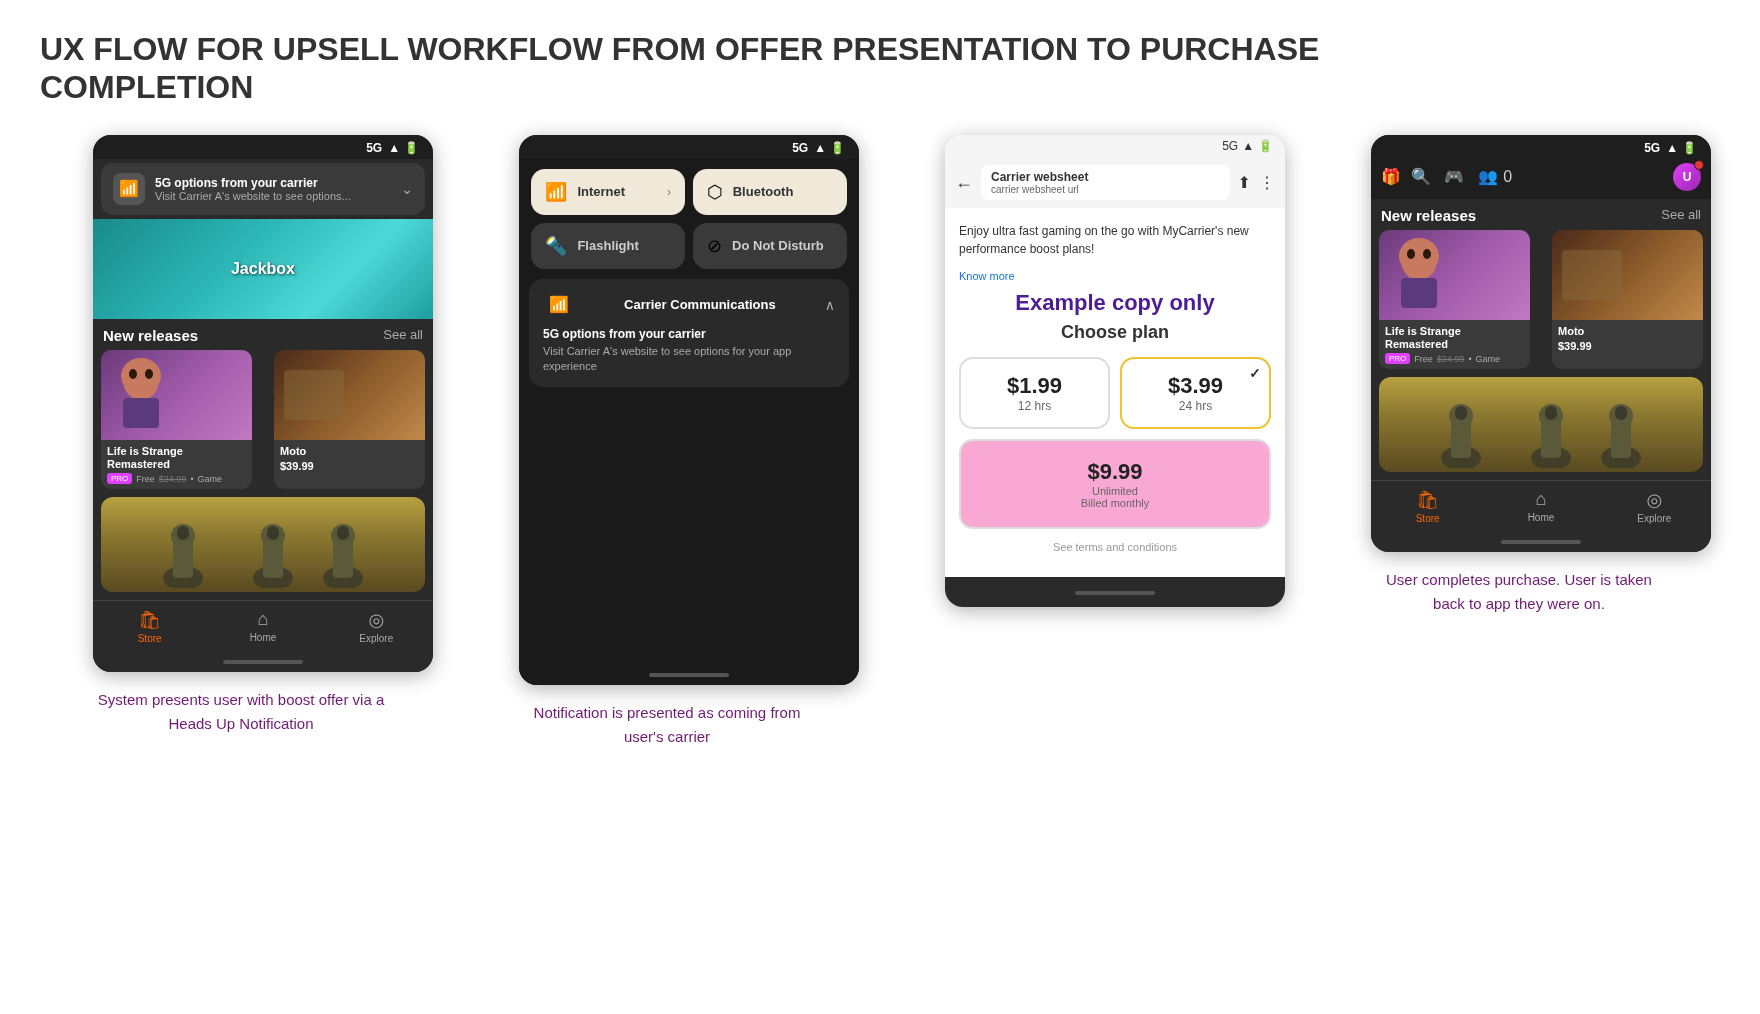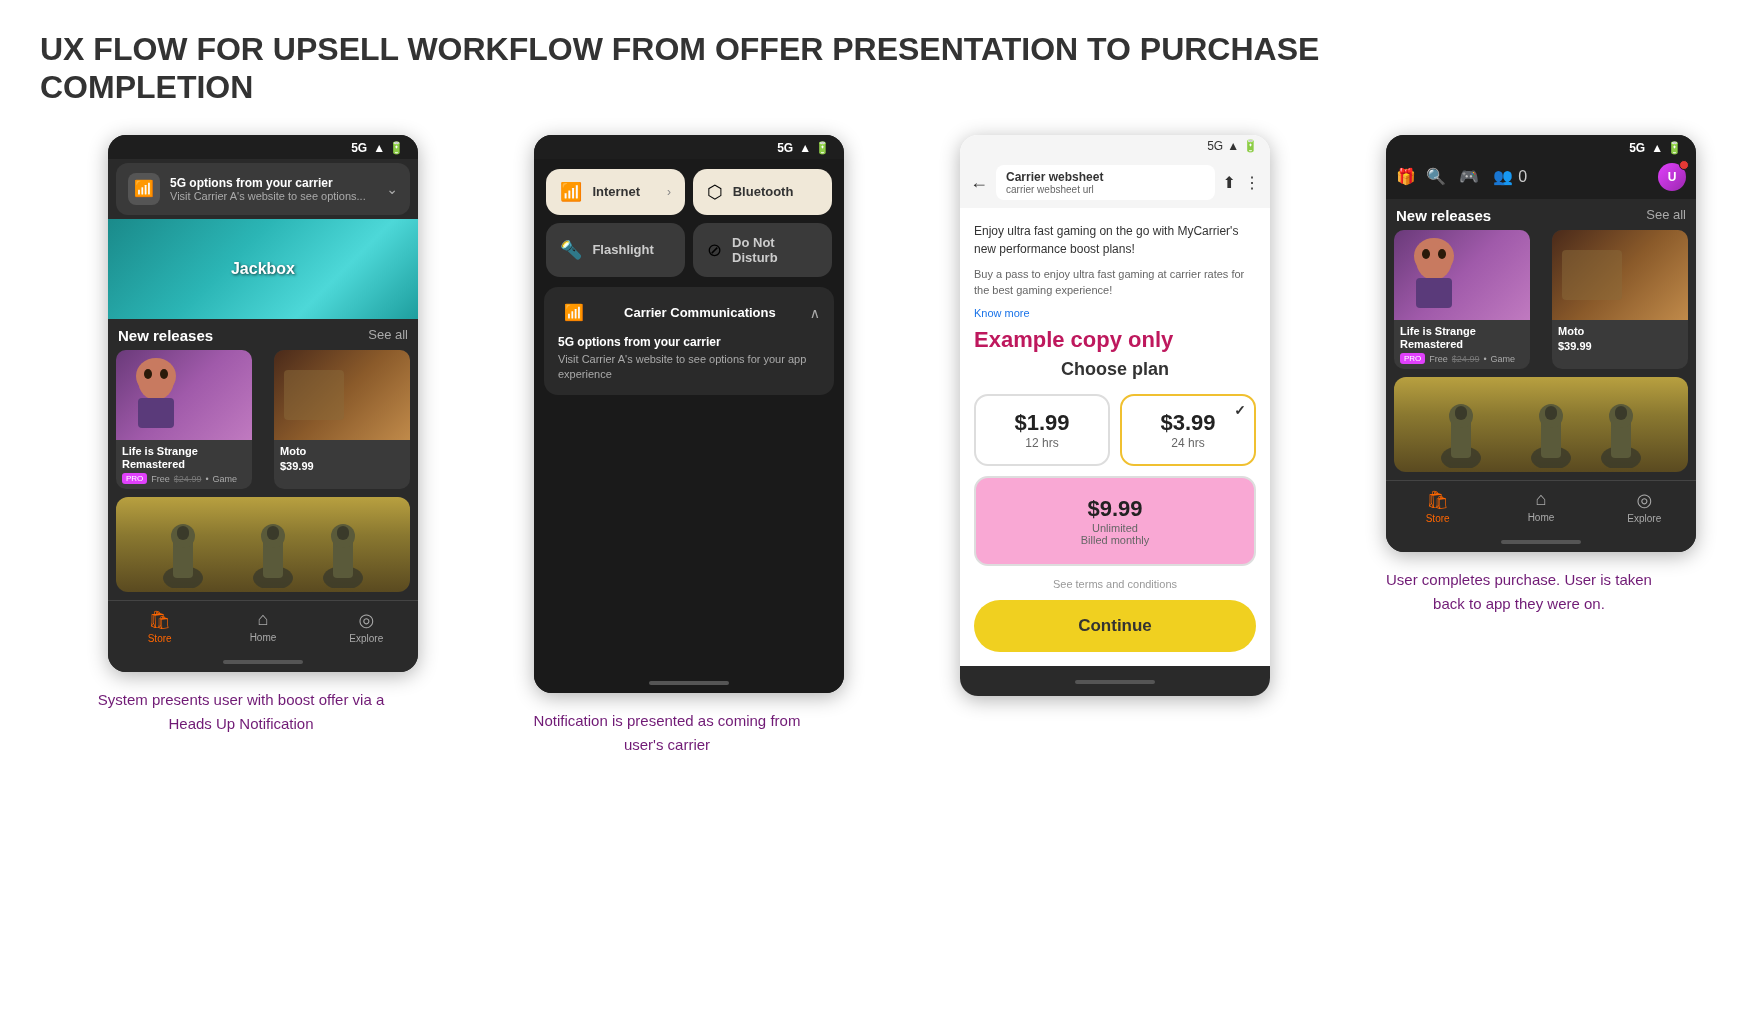--- a/index.html
+++ b/index.html
@@ -24,21 +24,21 @@
       gap: 24px;
       align-items: flex-start;
     }
     .screen-col {
       display: flex;
       flex-direction: column;
       align-items: center;
       flex: 1;
     }
     .phone-frame {
-      width: 310px;
+      width: 340px;
       border-radius: 18px;
       overflow: hidden;
       background: #1e1e1e;
       box-shadow: 0 4px 20px rgba(0,0,0,0.3);
       position: relative;
       margin-left: 44px;
     }
     .phone-status-bar {
       display: flex;
       justify-content: flex-end;
@@ -189,22 +189,22 @@
       flex: 1; background: #fff;
       border-radius: 8px; padding: 5px 10px;
     }
     .url-title { font-size: 12px; font-weight: 600; color: #333; }
     .url-sub { font-size: 10px; color: #666; }
     .share-btn, .more-btn { font-size: 16px; color: #333; }
     .websheet-body { background: #fff; padding: 14px; }
     .websheet-promo { color: #333; font-size: 12px; line-height: 1.5; margin-bottom: 8px; }
     .websheet-link { color: #1a73e8; font-size: 11px; }
     .example-copy {
-      color: #be185d; font-size: 22px; font-weight: 800;
-      text-align: left; margin: 6px 0;
+      color: #4c1d95; font-size: 22px; font-weight: 800;
+      text-align: center; margin: 6px 0;
     }
     .choose-plan { font-size: 18px; font-weight: 600; color: #333; text-align: center; margin-bottom: 14px; }
     .plan-options { display: flex; gap: 10px; margin-bottom: 10px; }
     .plan-card {
       flex: 1; border: 2px solid #ddd;
       border-radius: 14px; padding: 14px 10px;
       text-align: center; background: #fff;
     }
     .plan-card.selected {
       border-color: #f0c030; border-width: 2.5px;
@@ -455,23 +455,20 @@
         <div class="url-bar">
           <div class="url-title">Carrier websheet</div>
           <div class="url-sub">carrier websheet url</div>
         </div>
         <span class="share-btn">⬆</span>
         <span class="more-btn">⋮</span>
       </div>
 
       <div class="websheet-body">
         <div class="websheet-promo">Enjoy ultra fast gaming on the go with MyCarrier's new performance boost plans!</div>
-        <div class="websheet-promo" style="font-size:11px; color:#666; margin-bottom:4px;">
-          <span>Buy a pass to enjoy ultra fast gaming at carrier rates for the best gaming experience!</span>
-        </div>
         <a class="websheet-link">Know more</a>
         <div class="example-copy">Example copy only</div>
         <div class="choose-plan">Choose plan</div>
         
         <div class="plan-options">
           <div class="plan-card">
             <div class="plan-price">$1.99</div>
             <div class="plan-duration">12 hrs</div>
           </div>
           <div class="plan-card selected">
@@ -482,21 +479,20 @@
         </div>
         
         <div class="plan-card-full">
           <div class="plan-price">$9.99</div>
           <div class="plan-label">Unlimited</div>
           <div class="plan-label">Billed monthly</div>
         </div>
         
         <div class="terms-link">See terms and conditions</div>
         
-        <button class="continue-btn">Continue</button>
       </div>
       <div class="screen3-bottom">
         <div style="display:flex; justify-content:center; padding:6px 0;">
           <div class="home-bar"></div>
         </div>
       </div>
     </div>
   </div>
 
   <div class="screen-col">

